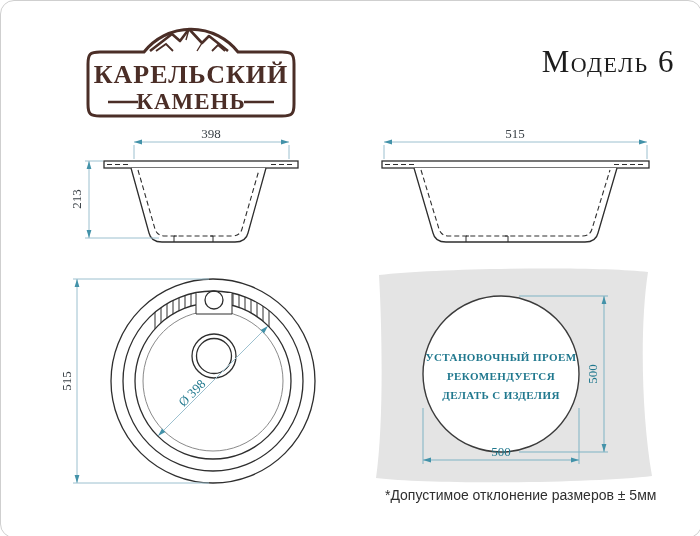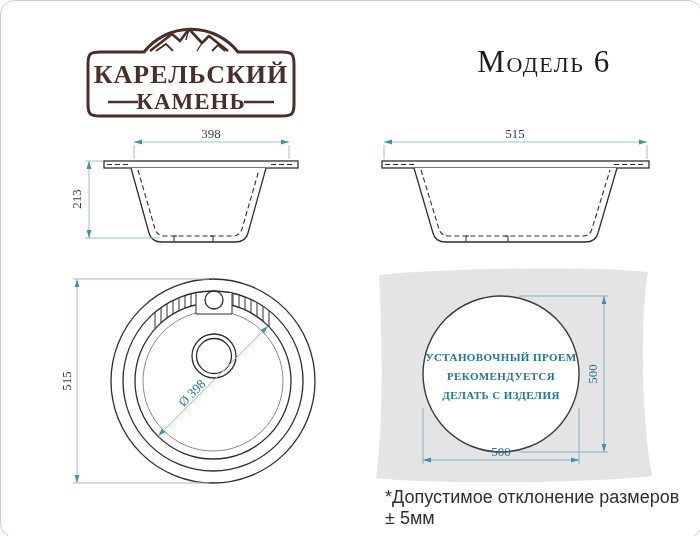--- a/index.html
+++ b/index.html
@@ -1,23 +1,23 @@
 <!DOCTYPE html>
 <html><head>
 <meta charset="utf-8">
 <style>
   html,body{margin:0;padding:0;background:#fff;}
   .page{position:relative;width:700px;height:536px;background:#ffffff;
         border:1px solid #cfcfcf;border-radius:14px;overflow:hidden;
         font-family:"Liberation Serif", serif;}
-  .hdr{position:absolute;left:412px;top:44px;width:262px;text-align:center;color:#1c1c1c;}
+  .hdr{position:absolute;left:412px;top:44px;width:262px;text-align:right;color:#1c1c1c;}
   .hdr .model{font-size:31px;font-variant:small-caps;letter-spacing:1.5px;line-height:1.1;}
   .hdr .sizes{font-size:20px;font-variant:small-caps;letter-spacing:.5px;margin-top:3px;}
   .footnote{position:absolute;left:384px;top:486px;width:300px;
-            font-family:"Liberation Sans", sans-serif;font-size:18px;color:#2f2f2f;}
+            font-family:"Liberation Sans", sans-serif;font-size:14px;color:#2f2f2f;}
   svg{position:absolute;overflow:visible;}
   svg text{font-family:"Liberation Serif", serif;}
   .logo-txt{font-weight:bold;fill:#4b2e27;letter-spacing:1px;}
   .dimnum{font-size:13px;fill:#3a4147;}
   .dimteal{font-size:13px;fill:#20788e;}
   .note-txt{font-size:11px;font-weight:bold;fill:#20788e;letter-spacing:.4px;}
   .dline{stroke:#9cc0cf;stroke-width:1;fill:none;}
   .dlinet{stroke:#7fb3c4;stroke-width:1;fill:none;}
   .arw{fill:#4392a9;stroke:none;}
   .draw{stroke:#2e2e2e;stroke-width:1.3;fill:none;}

